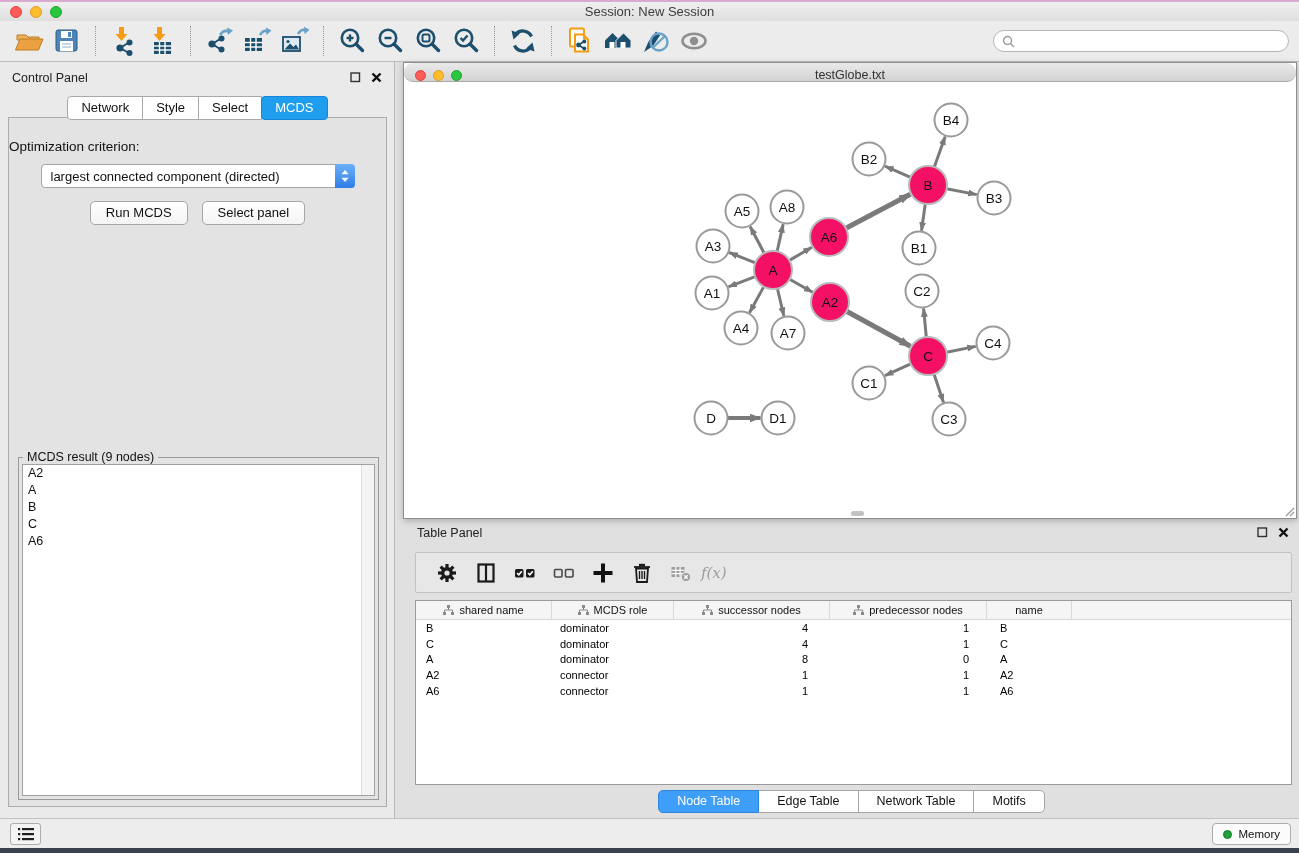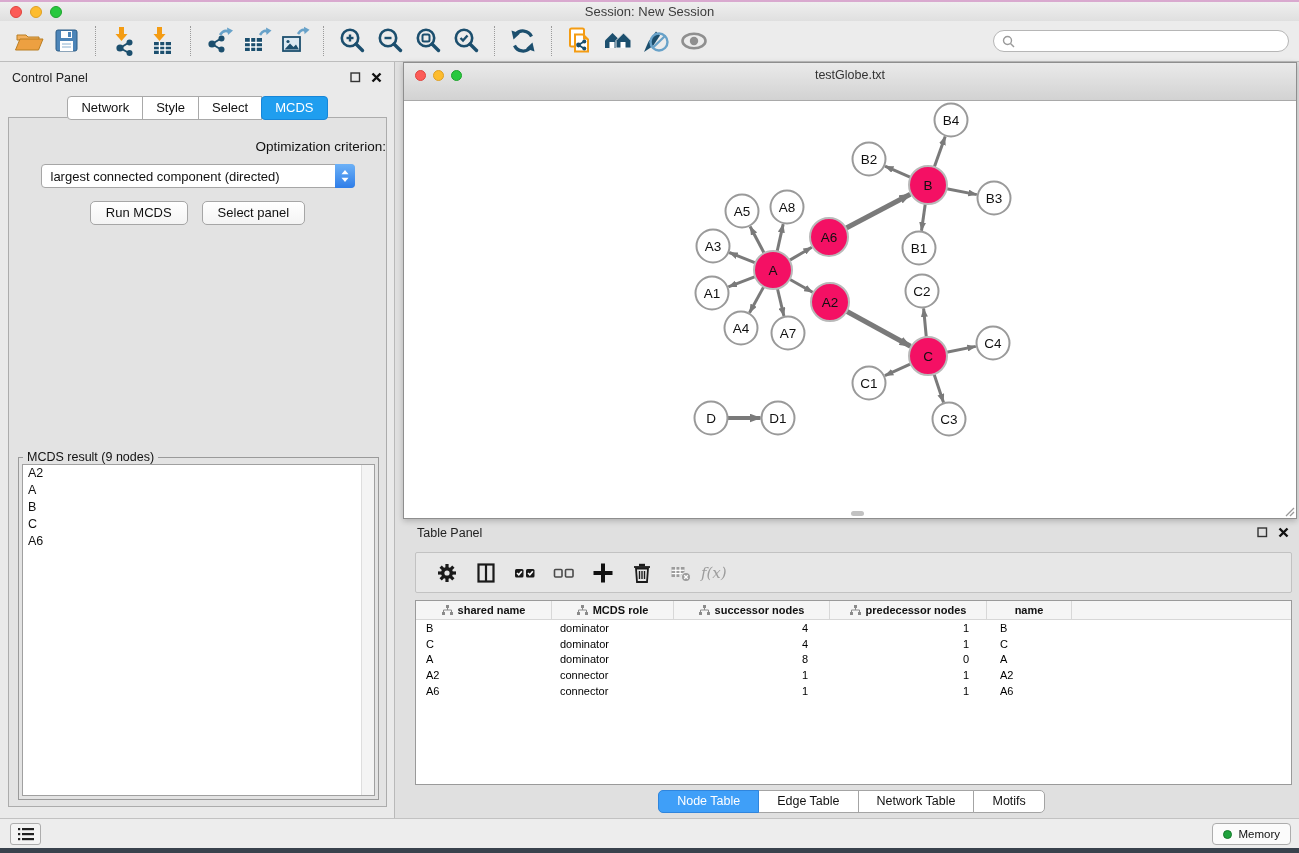--- a/index.html
+++ b/index.html
@@ -25,51 +25,51 @@
   .control-panel { position:absolute; left:0; top:62px; width:395px; height:756px; background:#EAEAEA; border-right:1px solid #B9B9B9; }
   .cp-header { position:absolute; top:9px; left:12px; font-size:12.5px; color:#222; }
   .panel-controls { display:flex; gap:10px; align-items:center; position:absolute; }
   .cp-controls { top:10px; right:12px; }
   .icon-btn { background:none; border:none; padding:0; display:flex; }
   .cp-tabs { position:absolute; top:34px; left:0; right:0; display:flex; justify-content:center; z-index:2; }
   .cp-tab { font-size:13px; padding:3px 13px 4px; background:#fff; border:1px solid #A9A9A9; margin-right:-1px; color:#111; font-family:"Liberation Sans",sans-serif; }
   .cp-tab:first-child { border-radius:4px 0 0 4px; }
   .cp-tab.active { background:#1F9EEF; color:#fff; border-color:#1786d8; border-radius:4px; position:relative; z-index:3; }
   .cp-body { position:absolute; left:8px; top:55px; width:379px; height:690px; background:#E3E3E3; border:1px solid #ACACAC; }
-  .opt-label { margin-top:21px; text-align:right; font-size:13.5px; color:#111; }
+  .opt-label { margin-top:21px; text-align:left; font-size:13.5px; color:#111; }
   .dropdown { margin:10px auto 0; width:314px; height:24px; background:#fff; border:1px solid #A6A6A6; border-radius:4px; display:flex; align-items:center; position:relative; }
   .dropdown .val { flex:1; font-size:13px; padding-left:9px; color:#111; white-space:nowrap; overflow:hidden; }
   .stepper { width:20px; height:24px; margin:-1px -1px -1px 0; background:linear-gradient(#6CB1F7,#2E7DE8); border-radius:0 4px 4px 0; display:flex; align-items:center; justify-content:center; }
   .btn-row { margin-top:13px; display:flex; justify-content:center; gap:14px; }
   .btn { font-size:13px; padding:3px 15px 4px; background:linear-gradient(#fff,#F4F4F4); border:1px solid #A6A6A6; border-radius:5px; color:#111; font-family:"Liberation Sans",sans-serif; }
   .groupbox { position:absolute; left:9px; top:339px; width:361px; height:343px; border:1px solid #9a9a9a; }
   .gb-legend { position:absolute; top:-8px; left:4px; background:#E3E3E3; padding:0 4px; font-size:12.5px; color:#111; }
   .listbox { position:absolute; left:3px; top:6px; right:3px; bottom:3px; background:#fff; border:1px solid #A0A0A0; overflow:hidden; }
   .scrolltrack { position:absolute; right:0; top:0; bottom:0; width:13px; background:#F4F4F4; border-left:1px solid #DEDEDE; }
   .mcds-item { font-size:12.5px; padding:1px 0 2px 5px; color:#111; }
 
   .right-area { position:absolute; left:395px; top:62px; width:904px; height:756px; background:#E0E0E0; }
   .net-window { position:absolute; left:8px; top:0; width:894px; height:457px; background:#fff; border:1px solid #8E8E8E; box-shadow:0 2px 6px rgba(0,0,0,.22); }
-  .net-titlebar { position:absolute; top:0; left:0; right:0; height:38px; background:linear-gradient(#EAEAEA,#D2D2D2); border-bottom:1px solid #A9A9A9; }
+  .net-titlebar { position:absolute; top:0; left:0; right:0; height:19px; background:linear-gradient(#EAEAEA,#D2D2D2); border-bottom:1px solid #A9A9A9;border-radius:9px; }
   .net-title { text-align:center; font-size:12.5px; color:#333; padding-top:5px; }
   .net-lights { position:absolute; left:11px; top:7px; display:flex; gap:7px; }
   .net-lights .light { width:11px; height:11px; }
   #graph-svg { position:absolute; left:1px; top:25px; }
   #graph-svg text { font-family:"Liberation Sans",sans-serif; }
   .hthumb { position:absolute; left:447px; bottom:2px; width:13px; height:5px; background:#C2C2C2; border-radius:2.5px; }
   .grip { position:absolute; right:1px; bottom:1px; }
 
   .table-panel { position:absolute; left:8px; top:457px; width:896px; height:299px; }
   .tp-title { position:absolute; top:7px; left:14px; font-size:12.5px; color:#222; }
   .tp-controls { top:8px; right:10px; }
   .tp-toolbar { position:absolute; left:12px; top:33px; width:877px; height:41px; background:#E7E7E7; border:1px solid #C2C2C2; border-radius:2px; display:flex; align-items:center; padding-left:10px; gap:7px; }
   .tt-btn { width:32px; height:32px; display:flex; align-items:center; justify-content:flex-end; border:none; background:none; padding:0; }
   .tp-table { position:absolute; left:12px; top:81px; width:877px; height:185px; background:#fff; border:1px solid #9A9A9A; overflow:hidden; }
   .thead { display:grid; grid-template-columns:136px 122px 156px 157px 85px 1fr; height:19px; background:#F5F5F5; border-bottom:1px solid #D7D7D7; }
-  .th { display:flex; align-items:center; justify-content:center; gap:5px; border-right:1px solid #D8D8D8; font-size:11px; color:#111; overflow:hidden;font-weight:bold; }
+  .th { display:flex; align-items:center; justify-content:center; gap:5px; border-right:1px solid #D8D8D8; font-size:11px; color:#111; overflow:hidden; }
   .th.filler { border-right:none; }
   .trow { display:grid; grid-template-columns:136px 122px 156px 157px 85px 1fr; height:15.8px; align-items:center; font-size:11px; color:#000; }
   .td { overflow:hidden; white-space:nowrap; }
   .td.c0 { padding-left:10px; }
   .td.c1 { padding-left:8px; }
   .td.c2 { text-align:right; padding-right:22px; }
   .td.c3 { text-align:right; padding-right:18px; }
   .td.c4 { padding-left:13px; }
   .tp-tabs { position:absolute; left:0; right:0; top:271px; display:flex; justify-content:center; }
   .seg { font-size:12.5px; padding:3px 18px 4px; background:#fff; border:1px solid #A4A4A4; margin-right:-1px; color:#111; font-family:"Liberation Sans",sans-serif; }

